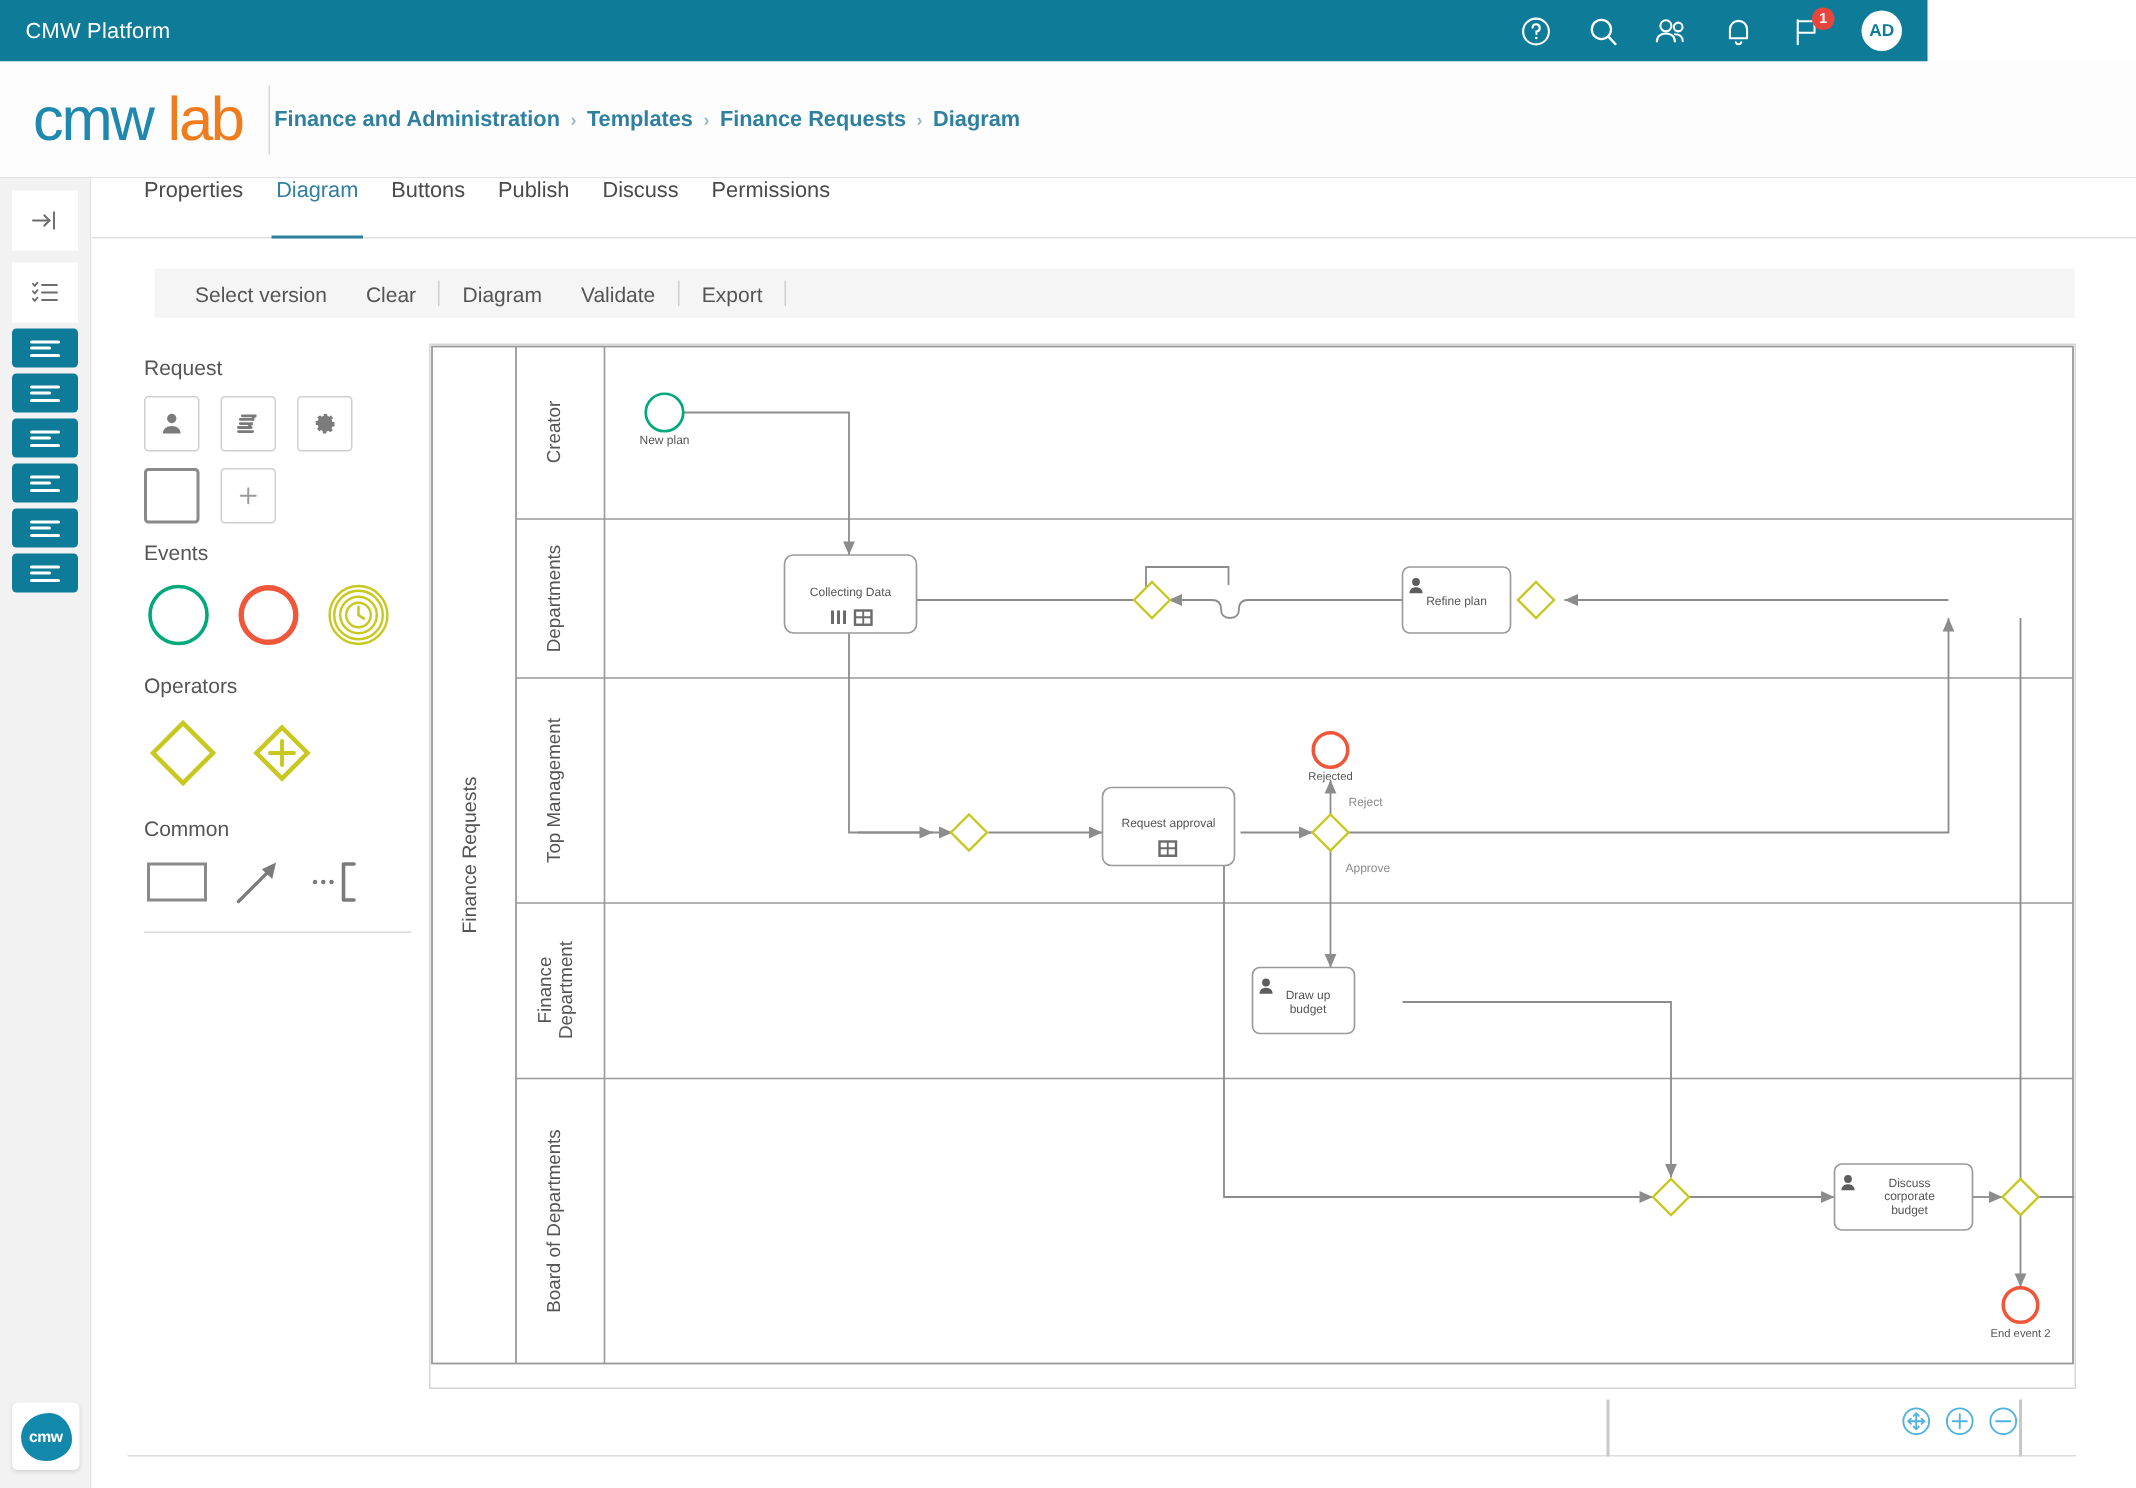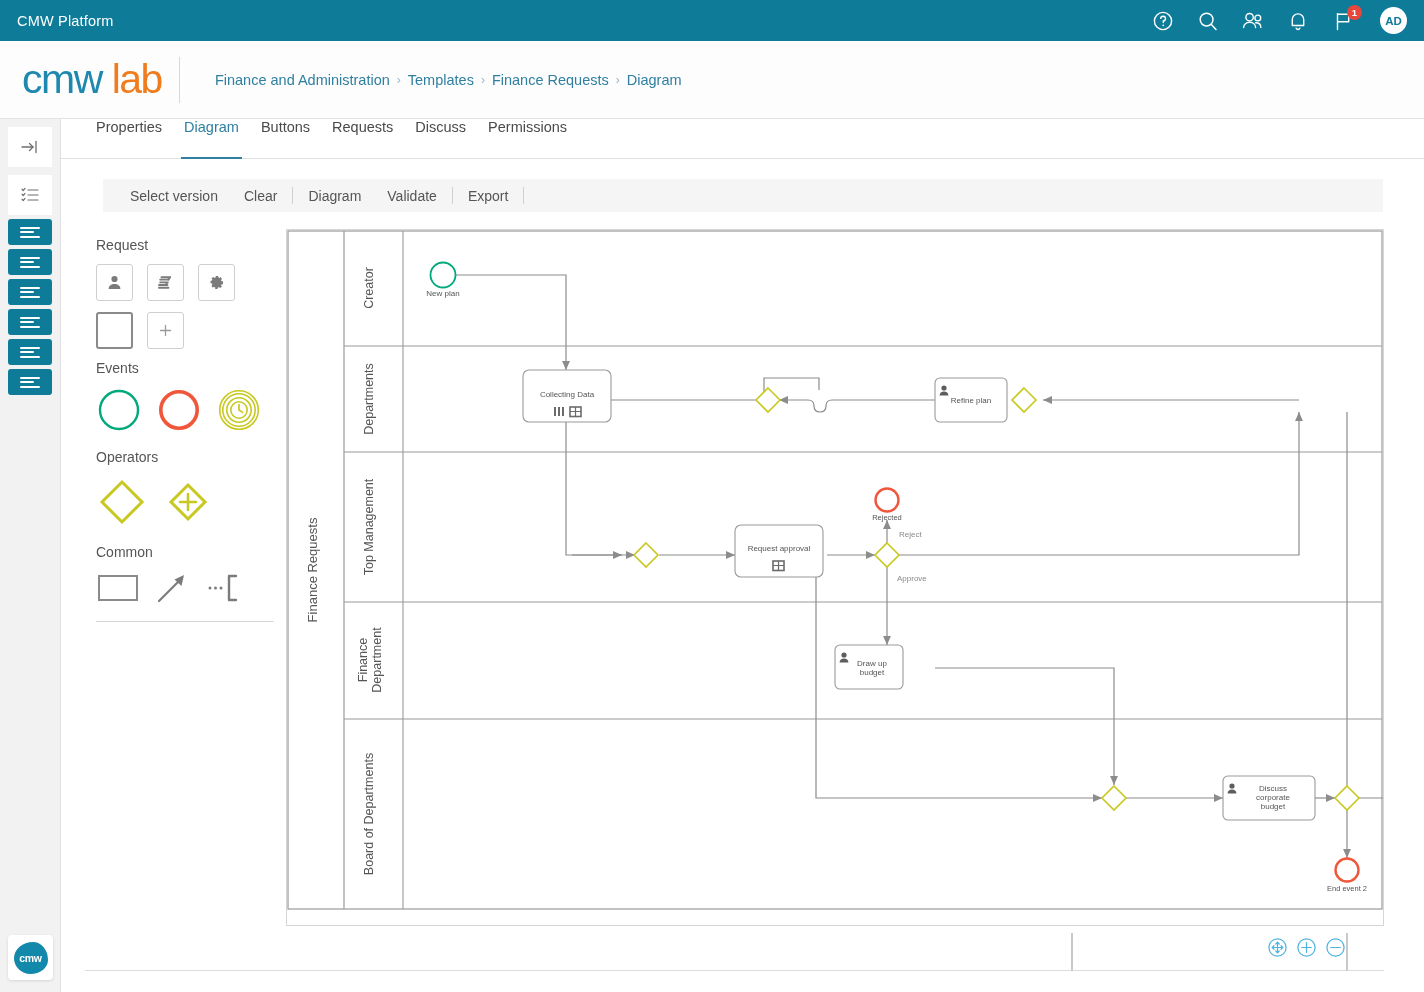--- a/index.html
+++ b/index.html
@@ -7,21 +7,21 @@
     margin: 0; padding: 0;
     width: 1424px; height: 992px;
     font-family: "Liberation Sans", sans-serif;
     background: #ffffff;
     overflow: hidden;
   }
   #app { position: relative; width: 1424px; height: 992px; background:#fff; }
 
   
   .topbar {
-    position: absolute; left:0; top:0; width:1424px; height:41px;
+    position: absolute; left:0; top:0; width:1285px; height:41px;
     background:#0E7C99; display:flex; align-items:center;
   }
   .topbar-title {
     color:#fff; font-size:14.5px; margin-left:17px; letter-spacing:.2px;
   }
   .topbar-icons {
     margin-left:auto; display:flex; align-items:center; gap:21px; margin-right:17px;
   }
   .tb-ic { width:24px; height:24px; position:relative; cursor:pointer; color:#fff; display:flex; align-items:center; justify-content:center;}
   .tb-ic svg { display:block; }
@@ -39,21 +39,21 @@
   
   .header {
     position:absolute; left:0; top:41px; width:1424px; height:78px;
     background:#fdfdfd; border-bottom:1px solid #e3e3e3;
     display:flex; align-items:center;
   }
   .logo { margin-left:22px; font-size:41px; font-weight:normal; letter-spacing:-1.5px; line-height:1; }
   .logo .c1 { color:#1E88AE; }
   .logo .c2 { color:#F07C1E; }
   .hdr-sep { width:1px; height:46px; background:#d8d8d8; margin-left:17px; }
-  .hdr-txt { margin-left:35px; }
+  .hdr-txt { margin-left:3px;font-weight:bold; }
   .crumbs { font-size:14.5px; color:#2F7FA0; display:flex; align-items:center; gap:7px; }
   .crumbs a { color:#2F7FA0; text-decoration:none; cursor:pointer; }
   .crumbs .sep { color:#9db6c2; font-size:12px; }
   .version { font-size:17px; color:#555; margin-top:5px; }
 
   
   .rail {
     position:absolute; left:0; top:119px; width:61px; height:873px;
     background:#f2f2f2; border-right:1px solid #e0e0e0;
   }
@@ -271,21 +271,21 @@
       <div class="cmw-blob">cmw</div>
     </div>
   </div>
 
   <div class="main">
 
     <div class="tabs">
       <div class="tab">Properties</div>
       <div class="tab active">Diagram</div>
       <div class="tab">Buttons</div>
-      <div class="tab">Requests</div>
+      <div class="tab">Publish</div>
       <div class="tab">Discuss</div>
       <div class="tab">Permissions</div>
     </div>
 
     <div class="toolbar">
       <div class="tbtn">Select version</div>
       <div class="tbtn">Clear</div>
       <div class="tdiv"></div>
       <div class="tbtn">Diagram</div>
       <div class="tbtn">Validate</div>

